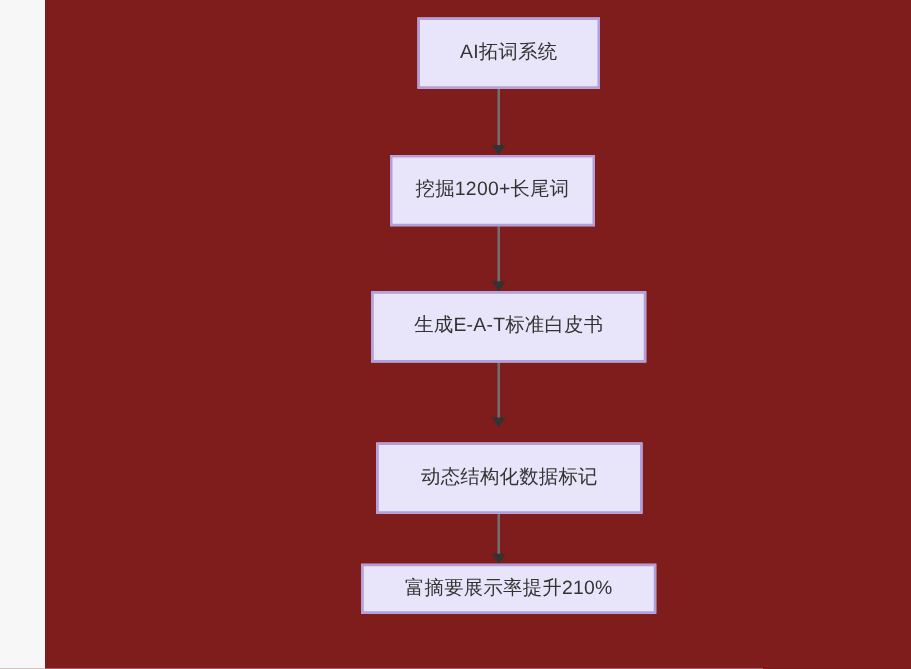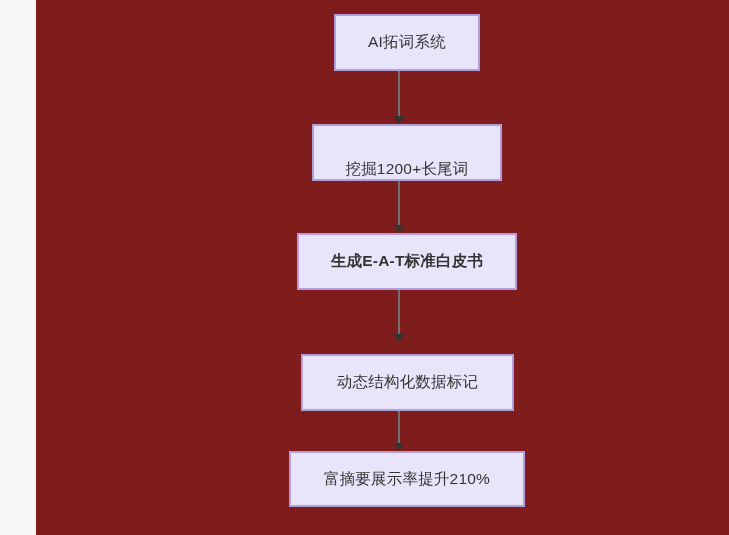--- a/index.html
+++ b/index.html
@@ -70,25 +70,25 @@
     </div>
     <div class="edge" style="left: 354px; top: 399px; height: 52px;">
       <svg width="18" height="52" viewBox="0 0 18 52">
         <line x1="9" y1="0" x2="9" y2="45" stroke="#707070" stroke-width="2"></line>
         <polygon points="9,52 3.5,44 14.5,44" fill="#333333"></polygon>
       </svg>
     </div>
     <div class="node" style="left: 298px; top: 14px; width: 146px; height: 57px; background: rgb(232, 229, 250); border-color: rgb(179, 157, 219); color: rgb(51, 51, 51);">
       <span class="node-label">AI拓词系统</span>
     </div>
-    <div class="node" style="left: 276px; top: 124px; width: 190px; height: 57px; background: rgb(232, 229, 250); border-color: rgb(179, 157, 219); color: rgb(51, 51, 51); align-items: flex-end;">
+    <div class="node" style="left: 276px; top: 124px; width: 164px; height: 57px; background: rgb(232, 229, 250); border-color: rgb(179, 157, 219); color: rgb(51, 51, 51);">
       <span class="node-label">挖掘1200+长尾词</span>
     </div>
-    <div class="node" style="left: 261px; top: 233px; width: 220px; height: 57px; background: rgb(232, 229, 250); border-color: rgb(179, 157, 219); color: rgb(51, 51, 51); font-weight: bold;">
+    <div class="node" style="left: 261px; top: 233px; width: 220px; height: 57px; background: rgb(232, 229, 250); border-color: rgb(179, 157, 219); color: rgb(51, 51, 51);">
       <span class="node-label">生成E-A-T标准白皮书</span>
     </div>
     <div class="node" style="left: 265px; top: 354px; width: 213px; height: 57px; background: rgb(232, 229, 250); border-color: rgb(179, 157, 219); color: rgb(51, 51, 51);">
       <span class="node-label">动态结构化数据标记</span>
     </div>
-    <div class="node" style="left: 253px; top: 451px; width: 236px; height: 56px; background: rgb(232, 229, 250); border-color: rgb(179, 157, 219); color: rgb(51, 51, 51);">
+    <div class="node" style="left: 253px; top: 451px; width: 236px; height: 40px; background: rgb(232, 229, 250); border-color: rgb(179, 157, 219); color: rgb(51, 51, 51);">
       <span class="node-label">富摘要展示率提升210%</span>
     </div>
   </div>
 
 </body></html>

